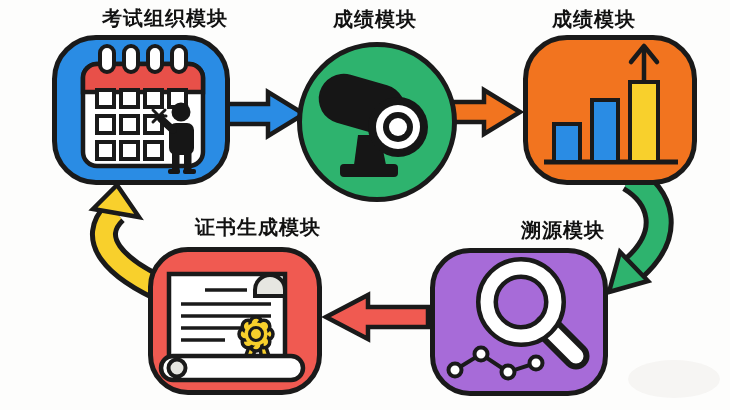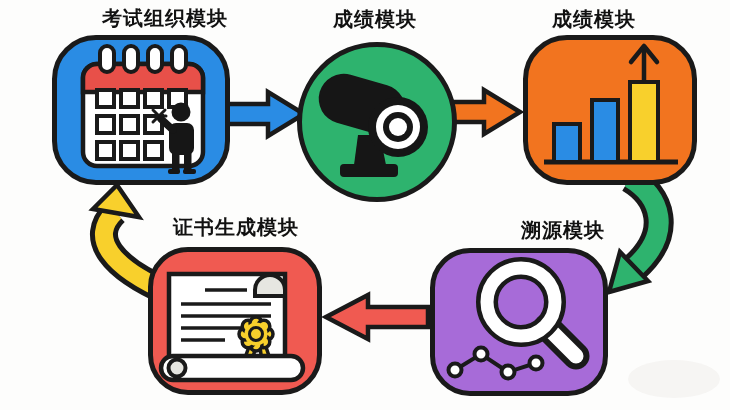--- a/index.html
+++ b/index.html
@@ -15,21 +15,21 @@
   #mod-score  {left:523px;top:35px; width:174px;height:150px;border-radius:44px;background:var(--c-orange);}
   #mod-trace  {left:430px;top:248px;width:178px;height:148px;border-radius:40px;background:var(--c-purple);}
   #mod-cert   {left:148px;top:247px;width:174px;height:148px;border-radius:40px;background:var(--c-red);}
   .label{
     position:absolute;z-index:3;font-weight:bold;font-size:20px;line-height:1.1;
     color:#111;text-align:center;letter-spacing:1px;white-space:nowrap;
   }
   #lbl-exam   {left:65px; top:7px;  width:200px;}
   #lbl-monitor{left:295px;top:8px;  width:160px;}
   #lbl-score  {left:509px;top:8px;  width:170px;}
-  #lbl-cert   {left:151px;top:216px;width:170px;}
+  #lbl-cert   {left:151px;top:216px;width:170px;text-align:right;}
   #lbl-trace  {left:435px;top:219px;width:170px;text-align:right;}
   .smudge{
     position:absolute;left:628px;top:360px;width:92px;height:38px;z-index:0;
     background:#f6f5f3;border-radius:50%;
   }
   
   .ol{stroke:var(--c-outline,#1a1a1a);}
   .f-white{fill:#ffffff}.f-dark{fill:var(--c-icon-dark)}.f-none{fill:none}
   .f-blue{fill:var(--c-blue)}.f-green{fill:var(--c-green)}.f-orange{fill:var(--c-orange)}
   .f-red{fill:var(--c-red)}.f-yellow{fill:var(--c-yellow)}

